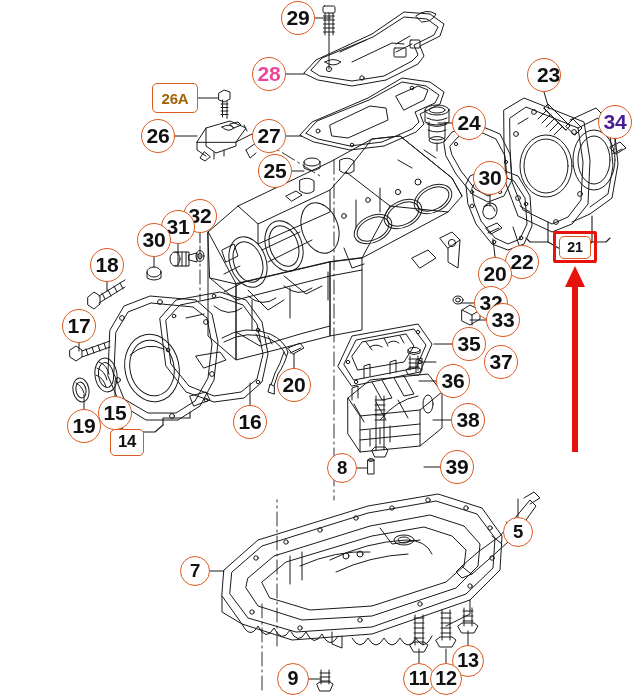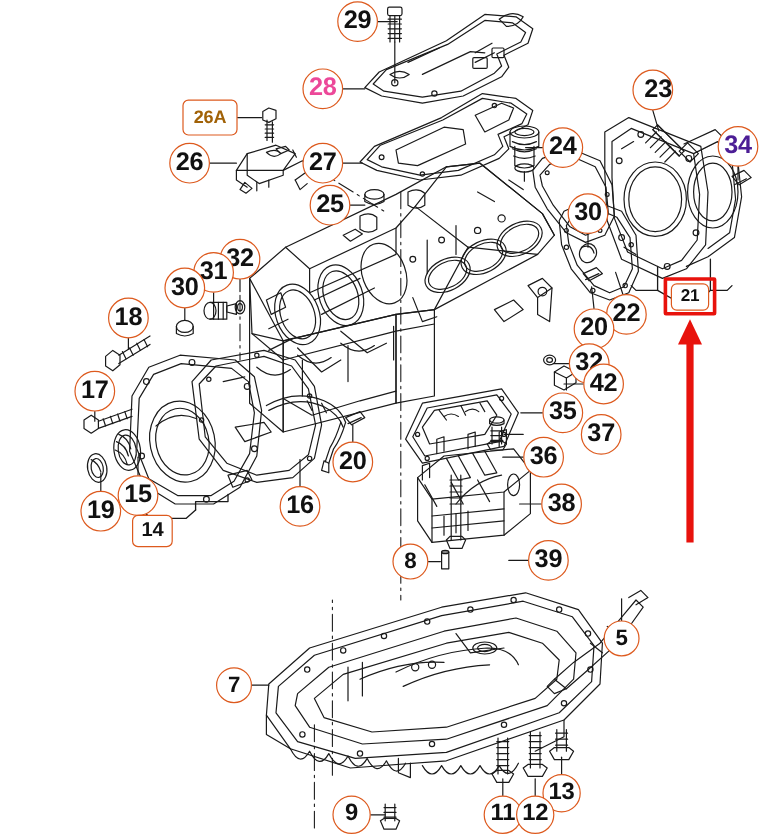--- a/index.html
+++ b/index.html
@@ -588,21 +588,21 @@
       <div class="callout circle" style="left: 478px; top: 257px; width: 34px; height: 34px; border-color: rgb(221, 90, 30);">
         <span class="num" style="font-size: 21.08px; color: rgb(17, 17, 17);">20</span>
       </div>
       <div class="callout circle" style="left: 90px; top: 228px; width: 34px; height: 34px; border-color: rgb(221, 90, 30); margin-top: 20px;">
         <span class="num" style="font-size: 21.08px; color: rgb(17, 17, 17);">18</span>
       </div>
       <div class="callout circle" style="left: 474px; top: 286px; width: 34px; height: 34px; border-color: rgb(221, 90, 30);">
         <span class="num" style="font-size: 21.08px; color: rgb(17, 17, 17);">32</span>
       </div>
       <div class="callout circle" style="left: 486px; top: 303px; width: 34px; height: 34px; border-color: rgb(221, 90, 30);">
-        <span class="num" style="font-size: 21.08px; color: rgb(17, 17, 17);">42</span>
+        <span class="num" style="font-size: 21.08px; color: rgb(17, 17, 17);">33</span>
       </div>
       <div class="callout circle" style="left: 62px; top: 309px; width: 34px; height: 34px; border-color: rgb(221, 90, 30);">
         <span class="num" style="font-size: 21.08px; color: rgb(17, 17, 17);">17</span>
       </div>
       <div class="callout circle" style="left: 452px; top: 327px; width: 34px; height: 34px; border-color: rgb(221, 90, 30);">
         <span class="num" style="font-size: 21.08px; color: rgb(17, 17, 17);">35</span>
       </div>
       <div class="callout circle" style="left: 436px; top: 345px; width: 34px; height: 34px; border-color: rgb(221, 90, 30); margin-left: 48px;">
         <span class="num" style="font-size: 21.08px; color: rgb(17, 17, 17);">37</span>
       </div>

